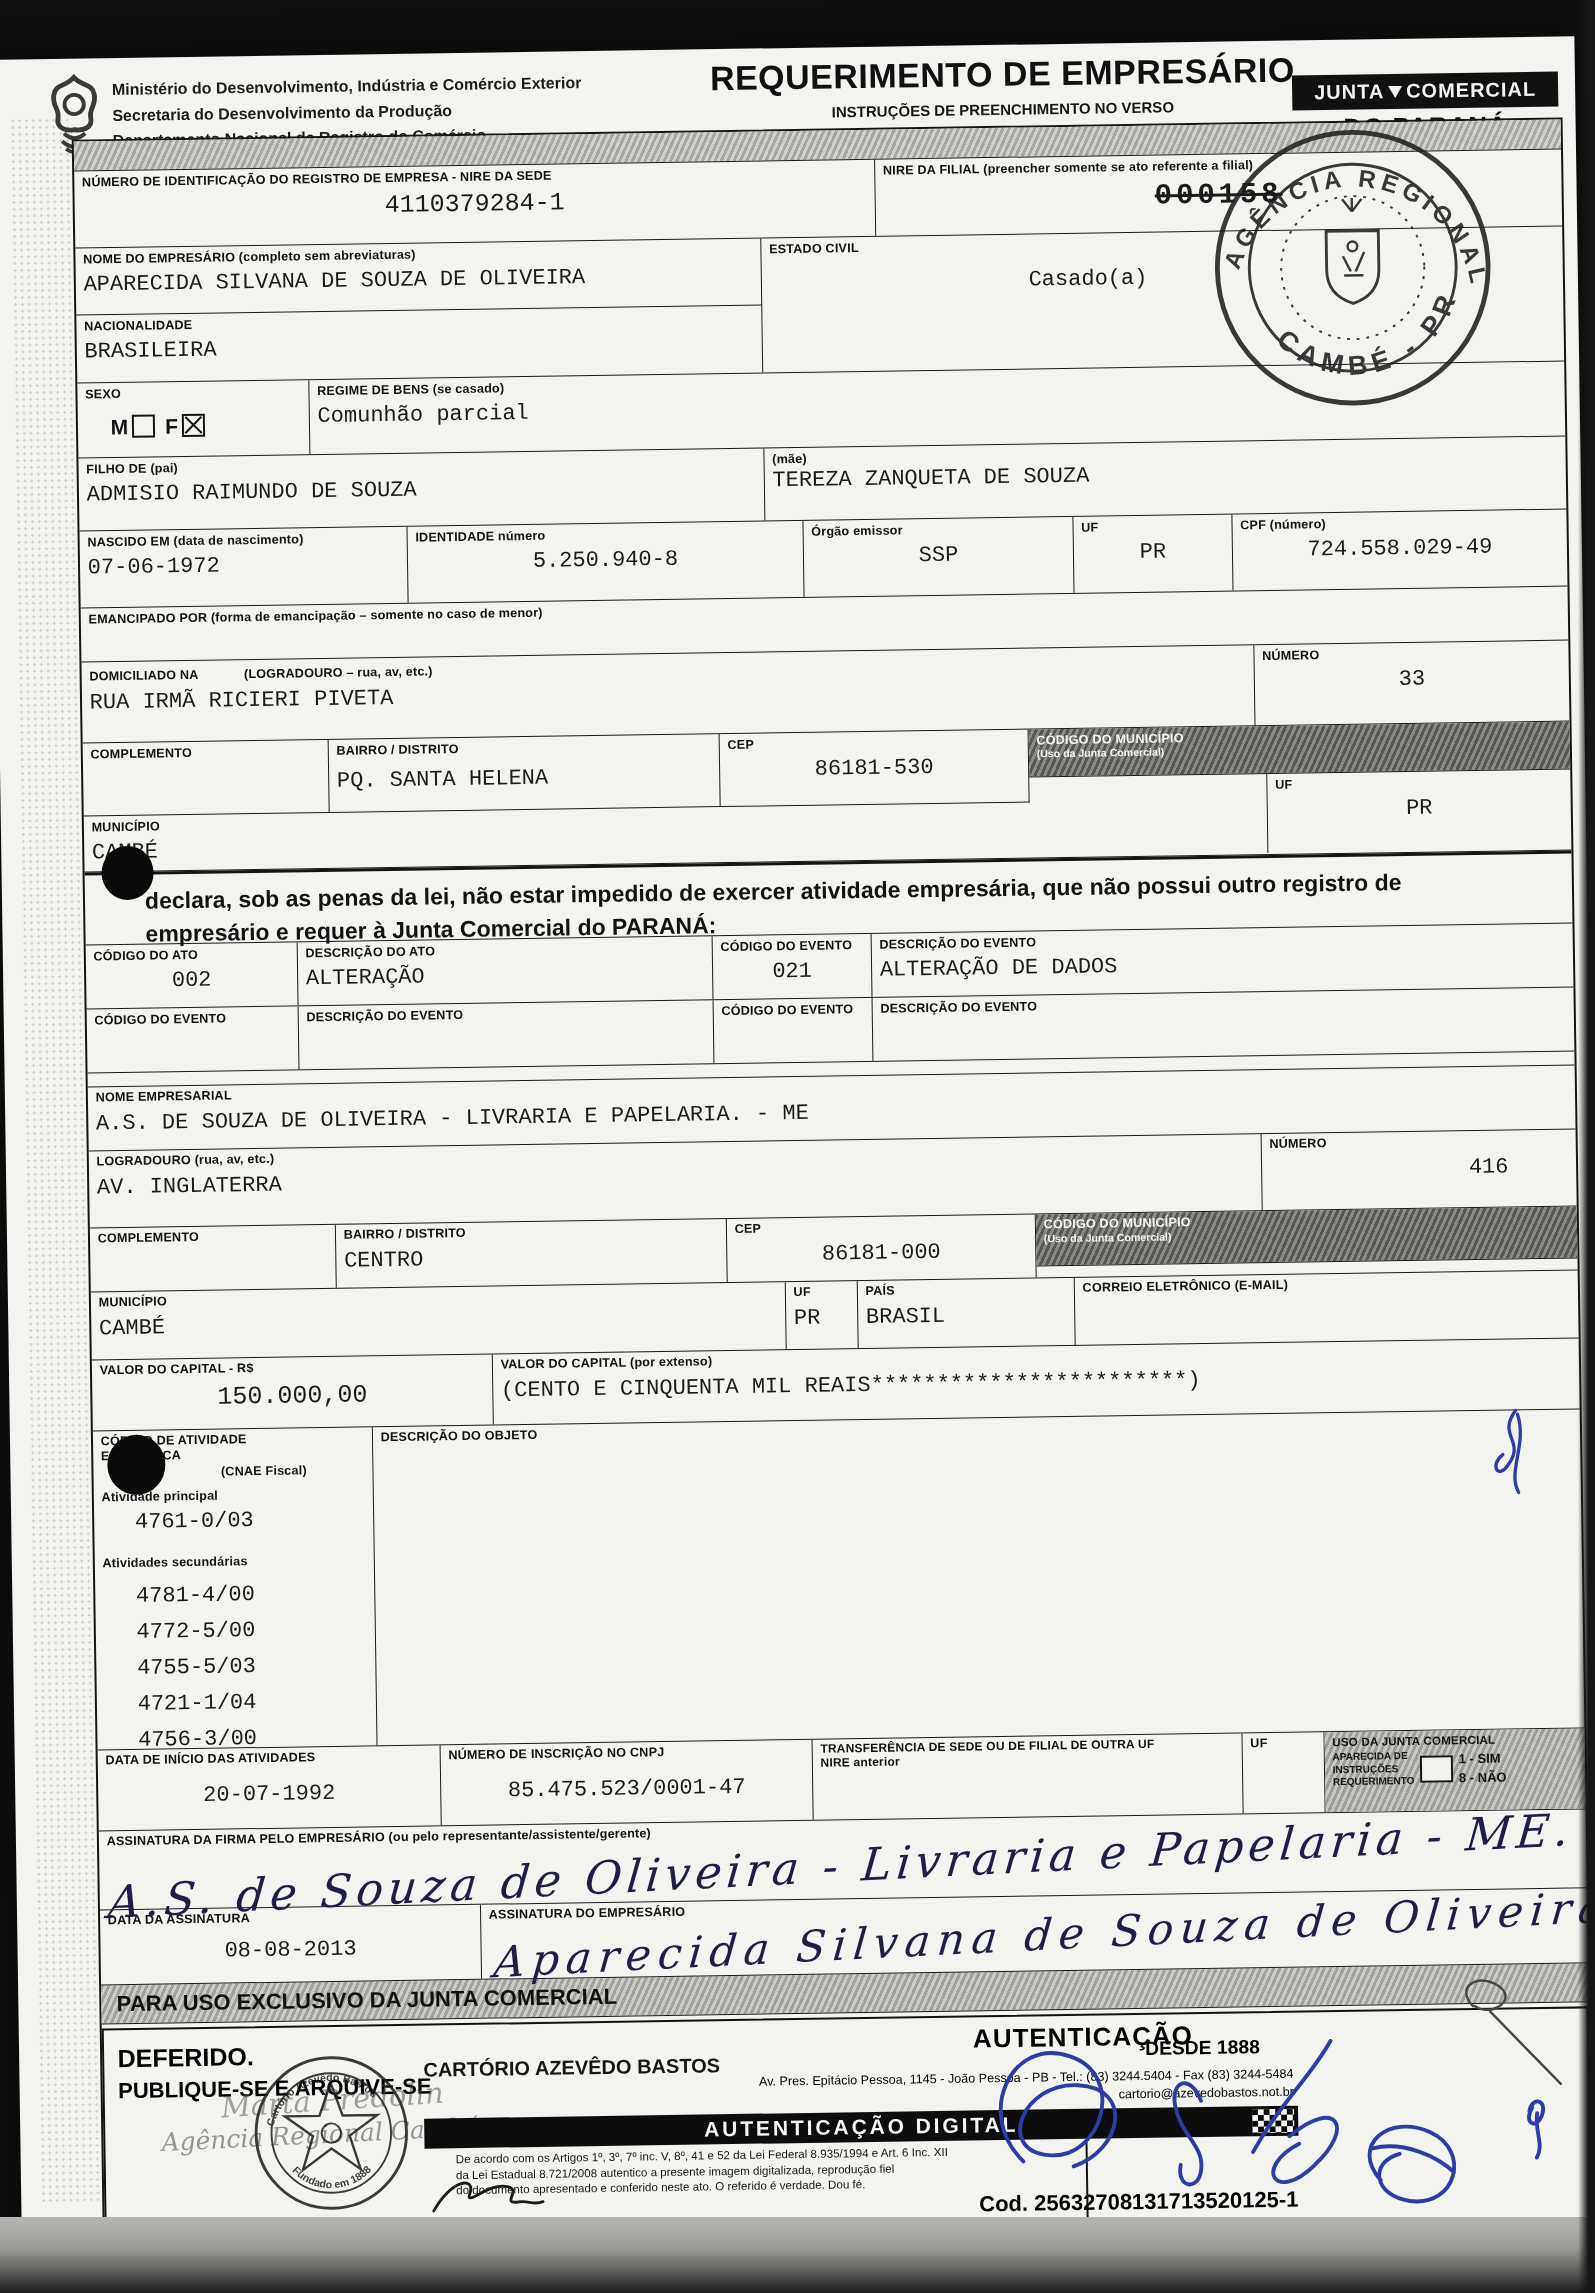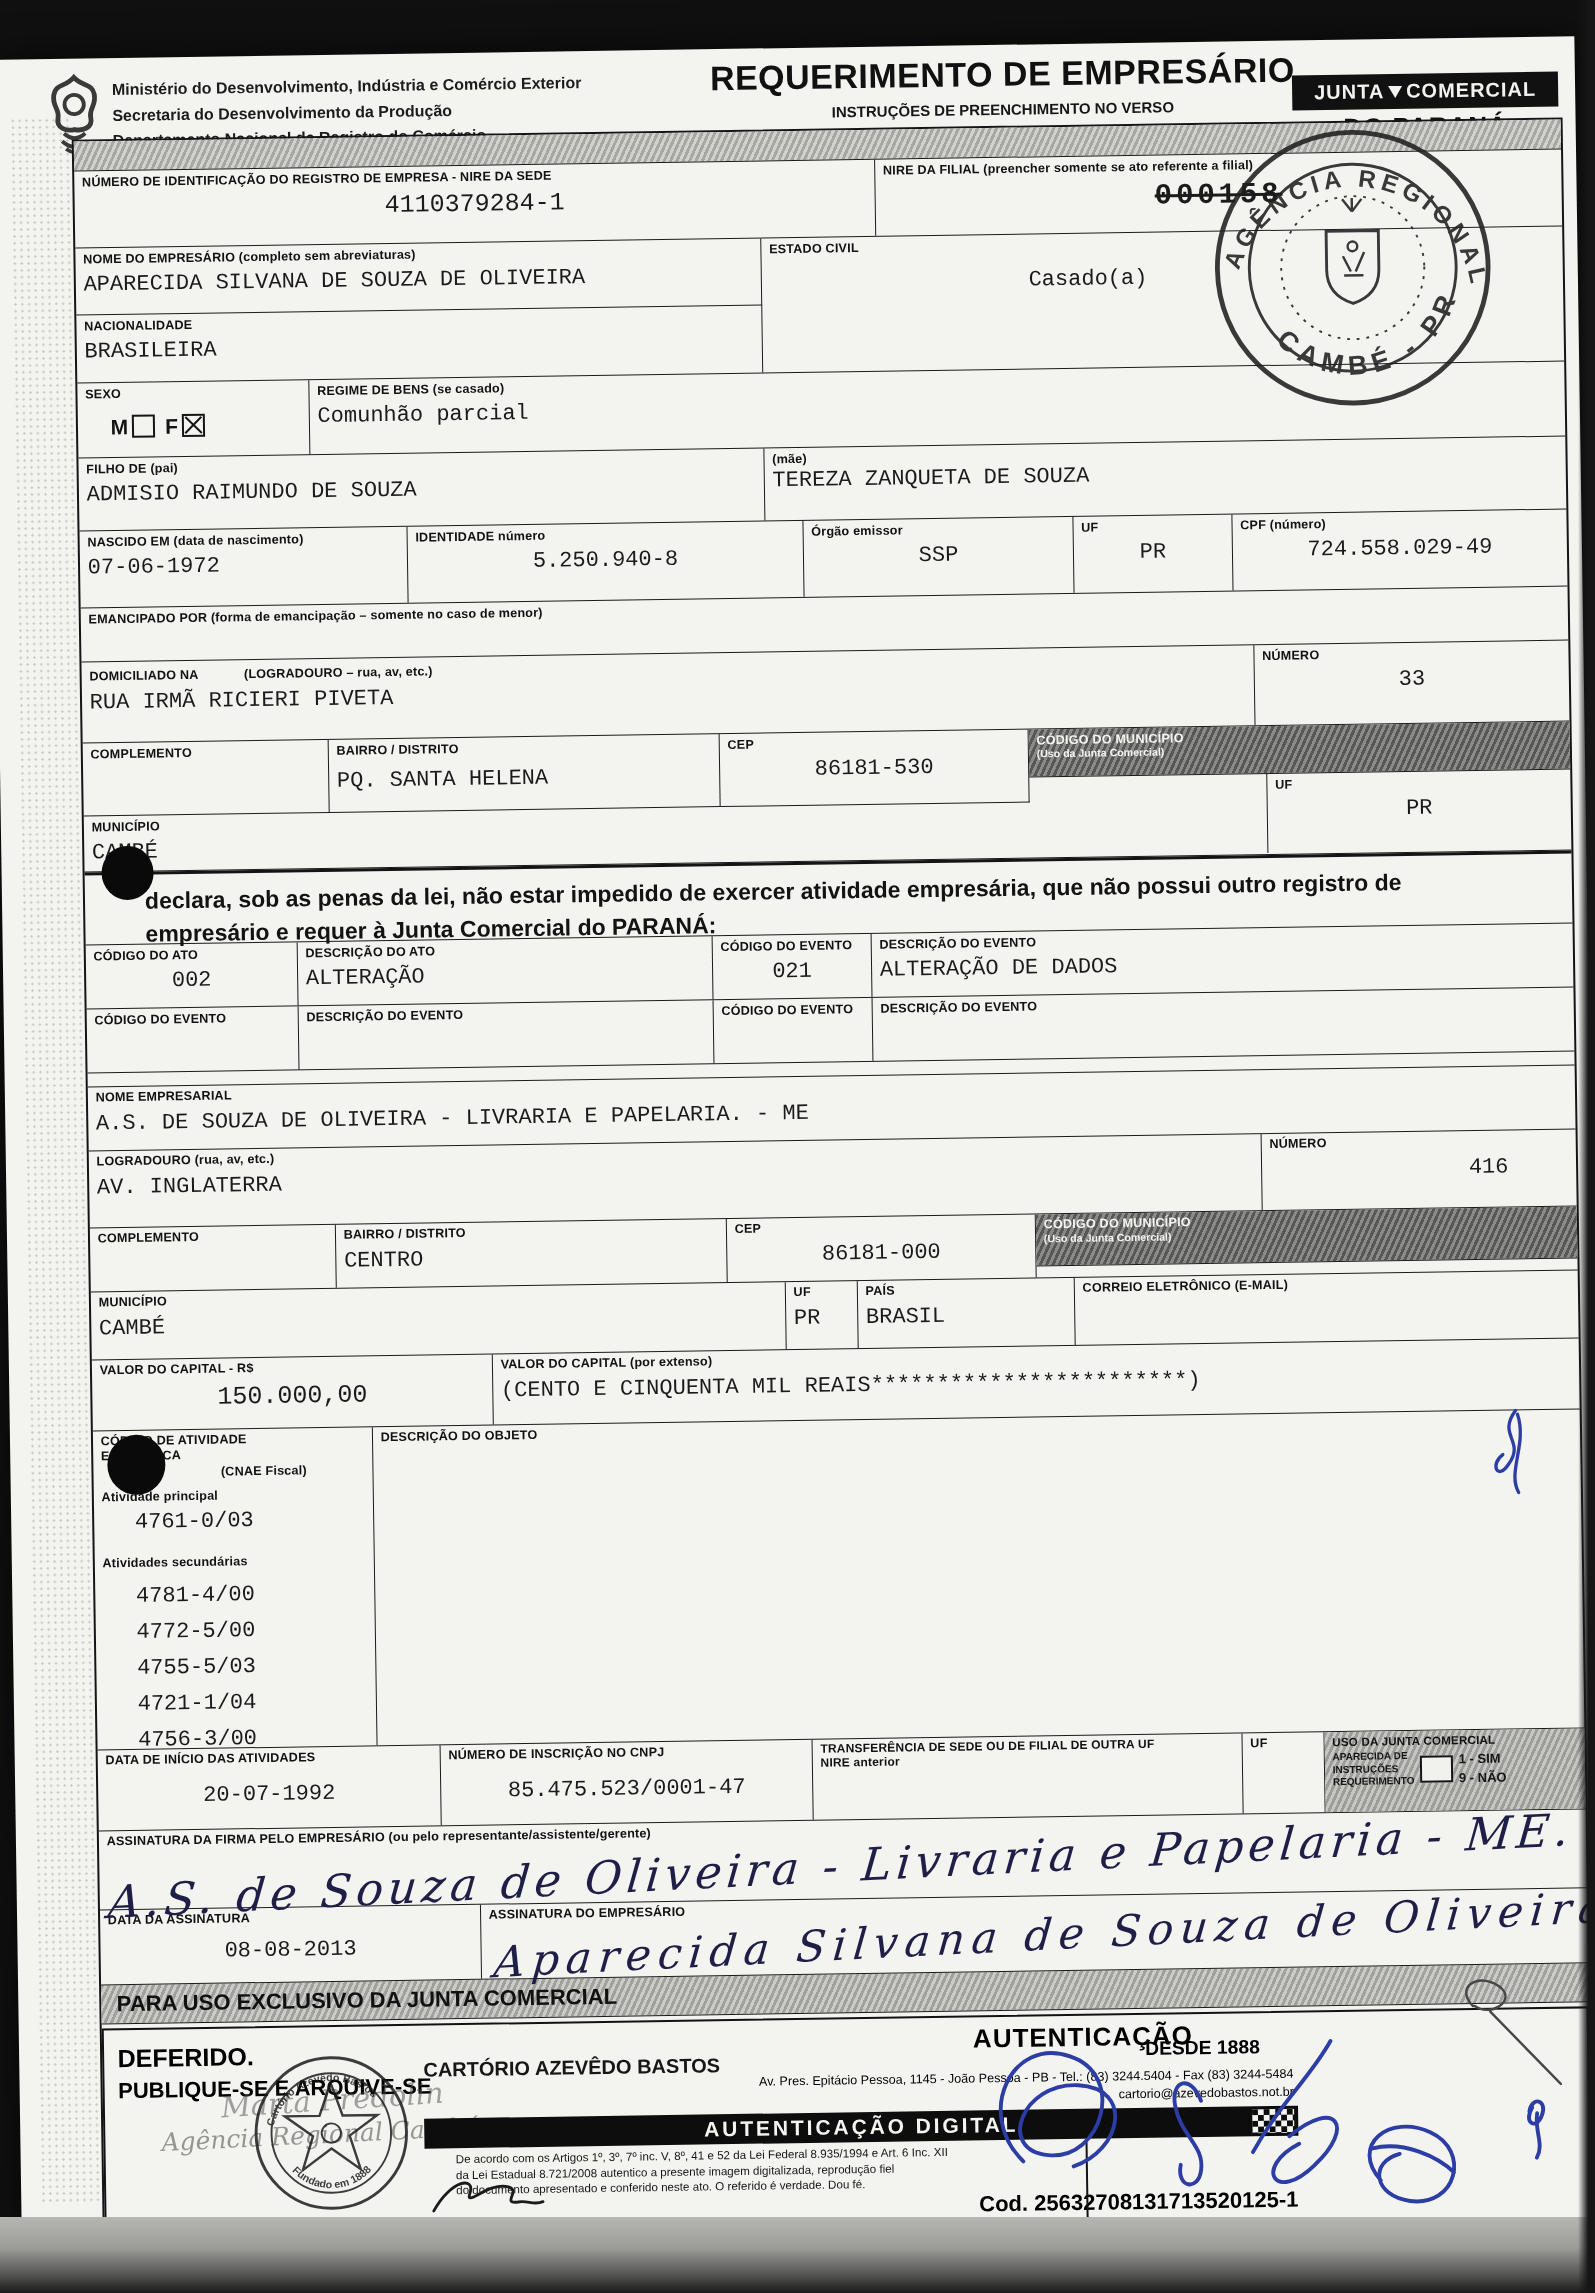--- a/index.html
+++ b/index.html
@@ -364,21 +364,21 @@
           <span class="lbl" style="font-size:11.6px;">USO DA JUNTA COMERCIAL</span>
           <div style="display:flex;align-items:center;gap:5.8px;margin-top:1.9px;">
             <div style="font-weight:bold;font-size:10px;line-height:1.25;color:#161616;">
               <div>APARECIDA DE</div>
               <div>INSTRUÇÕES</div>
               <div>REQUERIMENTO</div>
             </div>
             <span style="display:inline-block;width:29px;height:23px;background:#f1f1ee;border:2.4px solid #151515;"></span>
             <div style="font-weight:bold;font-size:13px;line-height:1.5;color:#161616;">
               <div>1 - SIM</div>
-              <div>9 - NÃO</div>
+              <div>8 - NÃO</div>
             </div>
           </div>
         </div>
       </div>
 
       <div class="row" style="height:79px;">
         <div class="cell" style="flex:1;">
           <span class="lbl">ASSINATURA DA FIRMA PELO EMPRESÁRIO (ou pelo representante/assistente/gerente)</span>
           <span class="hand" style="left:7.7px;top:19.3px;font-size:45px;letter-spacing:4.8px;">A.S. de Souza de Oliveira - Livraria e Papelaria - ME.</span>
         </div>

